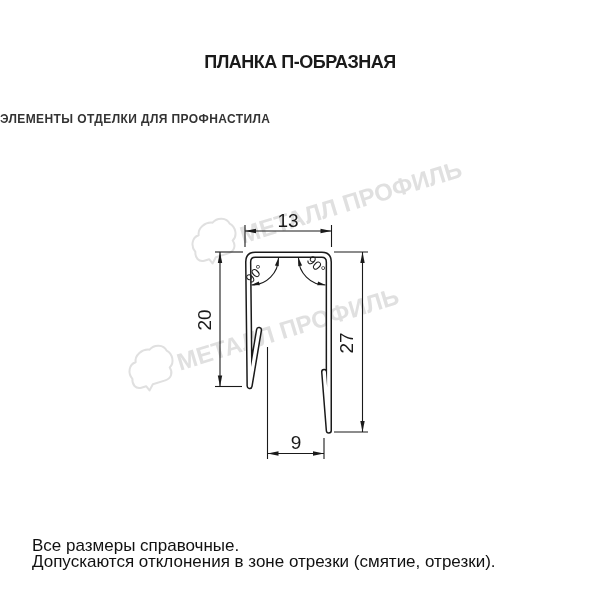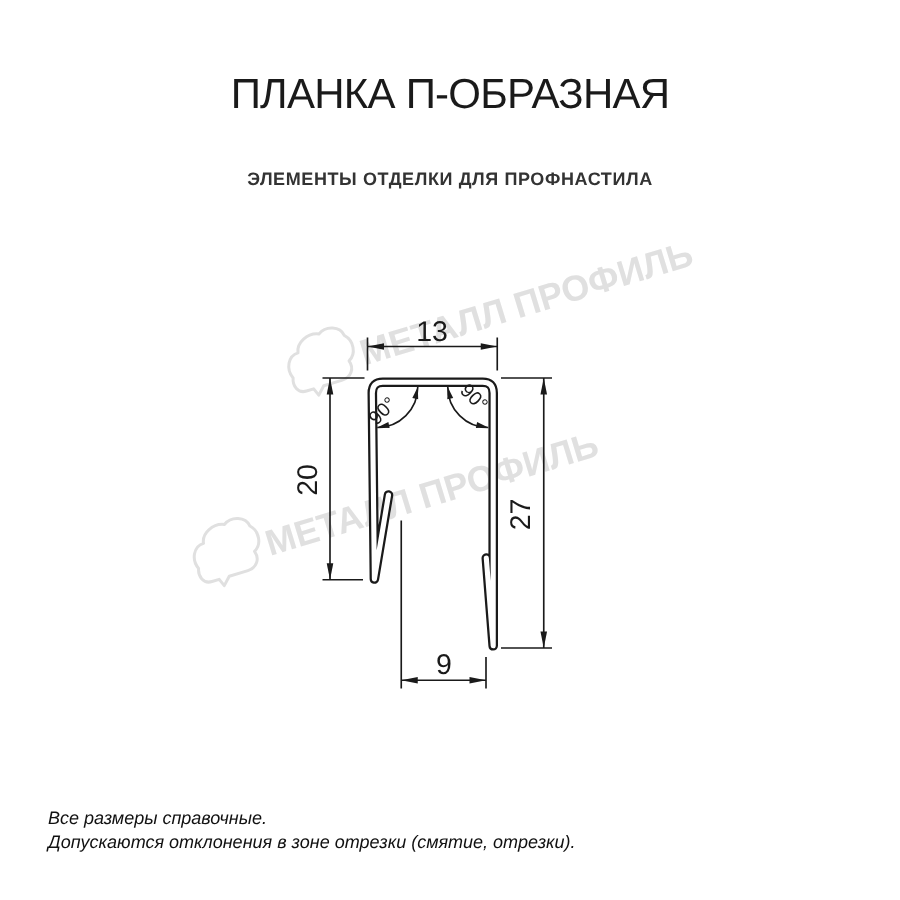--- a/index.html
+++ b/index.html
@@ -4,30 +4,30 @@
 <style>
   html,body{margin:0;padding:0;}
   body{
     width:600px;height:600px;position:relative;overflow:hidden;
     background:#ffffff;
     font-family:"Liberation Sans",sans-serif;
   }
   .title{
     position:absolute;top:48px;left:0;right:0;
     text-align:center;color:#1a1a1a;
-    font-weight:normal;font-size:28px;line-height:29px;letter-spacing:-0.5px;
+    font-weight:bold;font-size:18px;line-height:29px;letter-spacing:-0.5px;
   }
   .subtitle{
     position:absolute;top:112px;left:0;right:0;
-    text-align:center;color:#333333;
+    text-align:left;color:#333333;
     font-weight:bold;font-size:12px;letter-spacing:0.4px;
   }
   .footer{
     position:absolute;left:32px;top:538px;right:20px;
-    color:#111111;font-size:12px;line-height:15.5px;font-style:italic;
+    color:#111111;font-size:17px;line-height:15.5px;
   }
   svg.drawing{position:absolute;left:0;top:0;}
   .dim-line{stroke:#1a1a1a;stroke-width:1.1;fill:none;}
   .dim-arrow{fill:#1a1a1a;stroke:none;}
   .dim-label{font-family:"Liberation Sans",sans-serif;font-size:19px;fill:#1a1a1a;}
   .angle-label{font-family:"Liberation Sans",sans-serif;font-size:13px;fill:#1a1a1a;}
   .wm-text{font-family:"Liberation Sans",sans-serif;font-weight:bold;font-size:24px;}
   .wm-cloud{fill:none;stroke:#e0e0e0;stroke-width:2;stroke-linejoin:round;}
 </style>
 </head>

